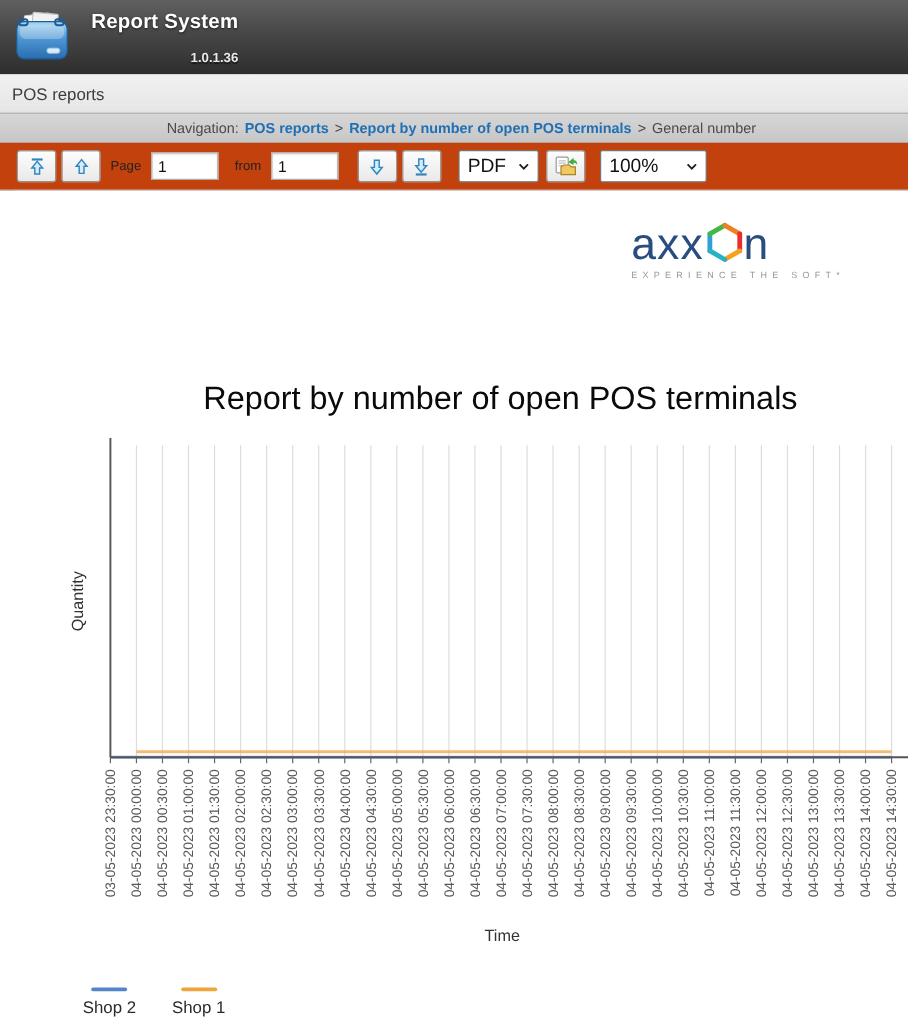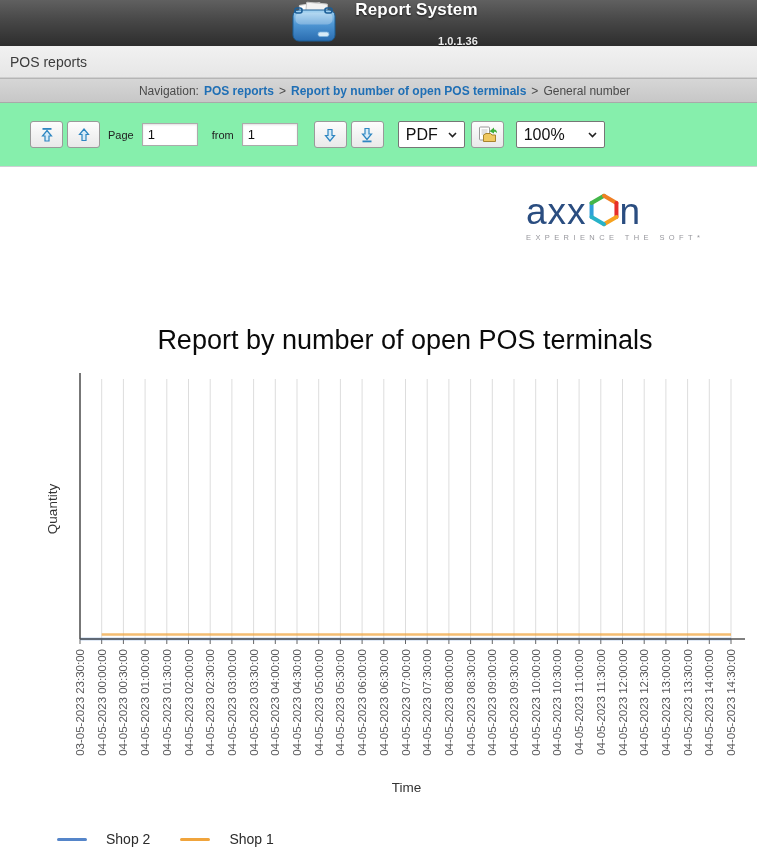--- a/index.html
+++ b/index.html
@@ -1,71 +1,71 @@
 <!DOCTYPE html>
 <html><head>
 <meta charset="utf-8">
 <style>
   * { box-sizing: border-box; margin: 0; padding: 0; }
   html,body { width:757px; height:860px; overflow:hidden; background:#fff;
     font-family:"Liberation Sans", sans-serif; }
 
   
-  .header { height:46px; background:linear-gradient(180deg,#606060 0%,#474747 45%,#2d2d2d 100%);
-    display:flex; align-items:center; padding-left:12px;justify-content:center; }
+  .header { height:62px; background:linear-gradient(180deg,#606060 0%,#474747 45%,#2d2d2d 100%);
+    display:flex; align-items:center; padding-left:12px; }
   .header-icon { width:46px; height:44px; margin-right:18px; }
   .header-text { display:flex; flex-direction:column; }
   .header-title { color:#fff; font-size:17px; font-weight:700; text-shadow:0 1px 2px rgba(0,0,0,.7); letter-spacing:.2px;}
   .header-version { color:#e9e9e9; font-size:11px; font-weight:700; text-align:right; margin-top:15px; text-shadow:0 1px 1px rgba(0,0,0,.6);}
 
   
   .pos-bar { height:32px; background:linear-gradient(180deg,#f1f1f1,#e6e6e6);
     border-bottom:1px solid #cfcfcf; display:flex; align-items:center; padding-left:10px;
     font-size:14px; color:#3c3c3c; }
   .nav-bar { height:25px; background:linear-gradient(180deg,#d6d6d6,#c7c7c7);
     border-top:1px solid #b5b5b5; border-bottom:1px solid #a9a9a9;
     display:flex; align-items:center; padding-left:12px; font-size:12px; color:#4a4a4a; gap:5px;justify-content:center;}
   .nav-link { color:#1f6fb5; font-weight:700; text-decoration:none; cursor:pointer;}
   .nav-sep { color:#4a4a4a; }
 
   
-  .toolbar { height:64px; background:#86efac; border-bottom:1px solid #cfcfd4;
-    display:flex; align-items:center; padding-left:30px; font-size:12px; color:#222;}
+  .toolbar { height:40px; background:#c2410c; border-bottom:1px solid #cfcfd4;
+    display:flex; align-items:center; padding-left:14px; font-size:12px; color:#222;}
   .tb-btn { width:33px; height:27px; border:1px solid #9a9a9a; border-radius:3px;
     background:linear-gradient(180deg,#fdfdfd,#e9e9e9); display:flex; align-items:center;
     justify-content:center; cursor:pointer; }
   .tb-btn + .tb-btn { margin-left:4px; }
   .tb-label { margin:0 8px 0 8px; font-size:11px; color:#222;}
   .tb-input { width:56px; height:23px; border:1px solid #ababab; background:#fff;
     font-size:13px; font-family:"Liberation Sans",sans-serif; padding-left:5px; color:#111;
     box-shadow:inset 0 1px 2px rgba(0,0,0,.12); }
   .tb-select { height:27px; background:#fff; border:1px solid #767676; border-radius:2px;
     display:flex; align-items:center; gap:10px; padding:0 7px; font-size:16px; color:#111;
     cursor:pointer; }
   .ml6{margin-left:6px;} .ml12{margin-left:12px;gap:23px;} .ml14{margin-left:14px;} .ml16{margin-left:16px;}
 
   
-  .content { position:relative; height:692px; background:#fff; }
+  .content { position:relative; height:692px; background:#fff;margin-left:12px; }
 
   .logo { position:absolute; top:25px; right:13px; width:218px; }
   .logo-row { display:flex; align-items:center; }
   .logo-axx,.logo-n { font-size:37px; color:#2a4d80; letter-spacing:1px; line-height:1; }
   .logo-hex { width:32px; height:36px; margin:0 0px 2px 1px; }
   .logo-soft { font-size:33px; color:#a9a9b0; letter-spacing:3px; line-height:1; margin-left:1px;}
   .logo-tagline { font-size:7.5px; letter-spacing:4.4px; color:#97979d; margin-top:3px; white-space:nowrap;}
 
   .chart-title { position:absolute; top:158px; left:80px; width:650px; text-align:center;
     font-size:27px; color:#0a0a0a; }
 
   .chart-svg { position:absolute; top:200px; left:0; width:757px; height:460px; }
   .tick-label { font-size:11.5px; fill:#59595b; font-family:"Liberation Sans",sans-serif;}
   .axis-label { font-size:13.5px; fill:#333; font-family:"Liberation Sans",sans-serif;}
 
   .legend { position:absolute; top:664px; left:57px; display:flex; gap:30px; align-items:center;}
-  .legend-item { display:flex; align-items:center; gap:19px; }
+  .legend-item { display:flex; align-items:center; gap:5px;flex-direction:column; }
   .legend-swatch { width:30px; height:3px; border-radius:2px; background:#888;}
   .legend-label { font-size:14px; color:#2b2b2b; }
 </style>
 </head>
 <body>
 
 <div class="header">
   <svg class="header-icon" viewBox="0 0 46 44">
     <defs>
       <linearGradient id="fg" x1="0" y1="0" x2="0" y2="1">

